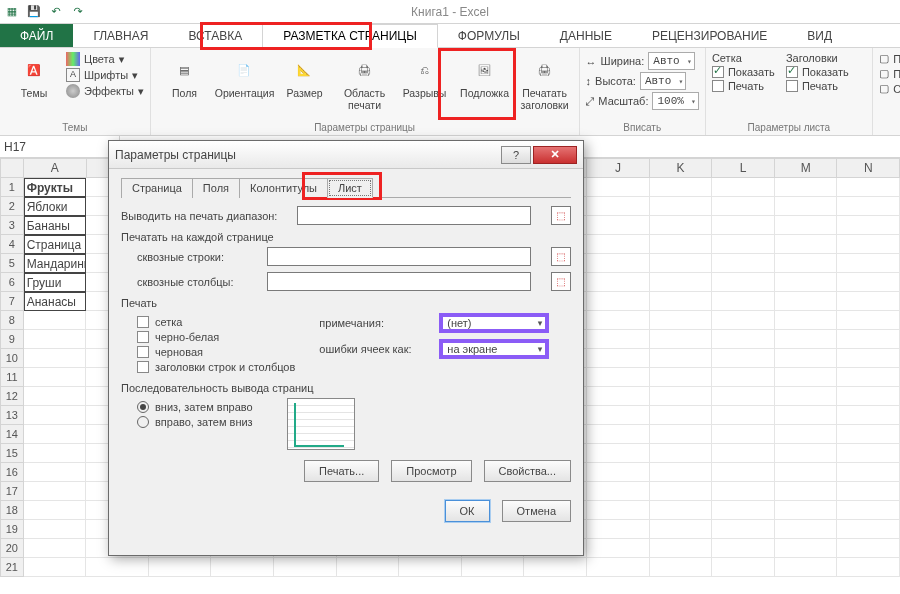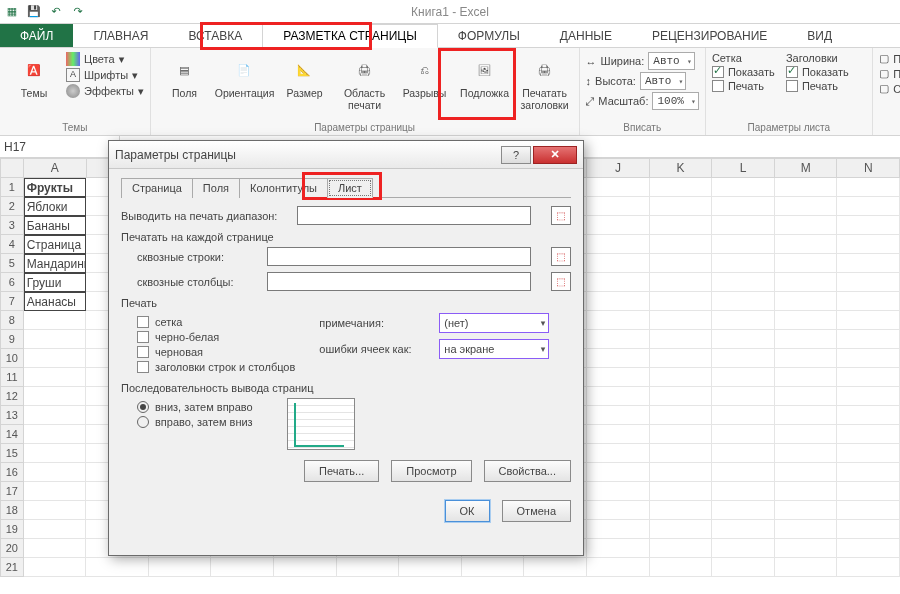--- a/index.html
+++ b/index.html
@@ -59,21 +59,21 @@
 .dlg-tabs { display: flex; border-bottom: 1px solid #aaa; margin-bottom: 8px; }
 .dlg-tab { padding: 3px 10px; border: 1px solid #aaa; border-bottom: none; background: #f0f0f0; margin-right: -1px; font-size: 11px; cursor: pointer; position: relative; top: 1px; }
 .dlg-tab.active { background: #f0f0f0; border-bottom: 1px solid #f0f0f0; z-index: 1; outline: 1px dotted #777; outline-offset: -3px; }
 .formrow { display: flex; align-items: center; margin-bottom: 6px; gap: 20px; font-size: 11px; }
 .formrow label { white-space: nowrap; }
 .txt { flex: 1; height: 19px; border: 1px solid #7a7a7a; background: #fff; padding: 0 2px; font-size: 11px; }
 .picker { width: 20px; height: 19px; border: 1px solid #7a7a7a; background: #fff; display: flex; align-items: center; justify-content: center; font-size: 10px; color: #c33; }
 .fieldset-label { font-size: 11px; margin: 6px 0 4px 0; }
 .indent { margin-left: 16px; }
 .chkrow { display: flex; align-items: center; gap: 6px; font-size: 11px; margin: 3px 0; }
-.sel { height: 20px; border: 1px solid #8b5cf6; background: #fff; padding: 0 16px 0 4px; min-width: 110px; position: relative; display: inline-flex; align-items: center; }
+.sel { height: 20px; border: 4px solid #8b5cf6; background: #fff; padding: 0 16px 0 4px; min-width: 110px; position: relative; display: inline-flex; align-items: center; }
 .sel::after { content: '▾'; position: absolute; right: 3px; font-size: 9px; color: #555; }
 .radio { width: 12px; height: 12px; border: 1px solid #666; border-radius: 50%; display: inline-block; position: relative; }
 .radio.on::after { content: ''; position: absolute; inset: 2px; background: #444; border-radius: 50%; }
 .order-img { width: 68px; height: 52px; border: 1px solid #888; background: repeating-linear-gradient(#fff,#fff 6px,#e4e4e4 6px,#e4e4e4 7px), repeating-linear-gradient(90deg,#fff,#fff 16px,#e4e4e4 16px,#e4e4e4 17px); position: relative; }
 .order-img::after { content: ''; position: absolute; left: 6px; top: 4px; width: 48px; height: 42px; border-left: 2px solid #2a8; border-bottom: 2px solid #2a8; }
 .btnrow { display: flex; gap: 12px; justify-content: flex-end; margin-top: 10px; }
 .btn { height: 22px; padding: 0 14px; border: 1px solid #8a8a8a; background: linear-gradient(#fcfcfc,#e4e4e4); font-size: 11px; display: inline-flex; align-items: center; cursor: pointer; }
 .btn.primary { border-color: #4a90d9; box-shadow: 0 0 0 1px #a9cdf0; }
 
 

